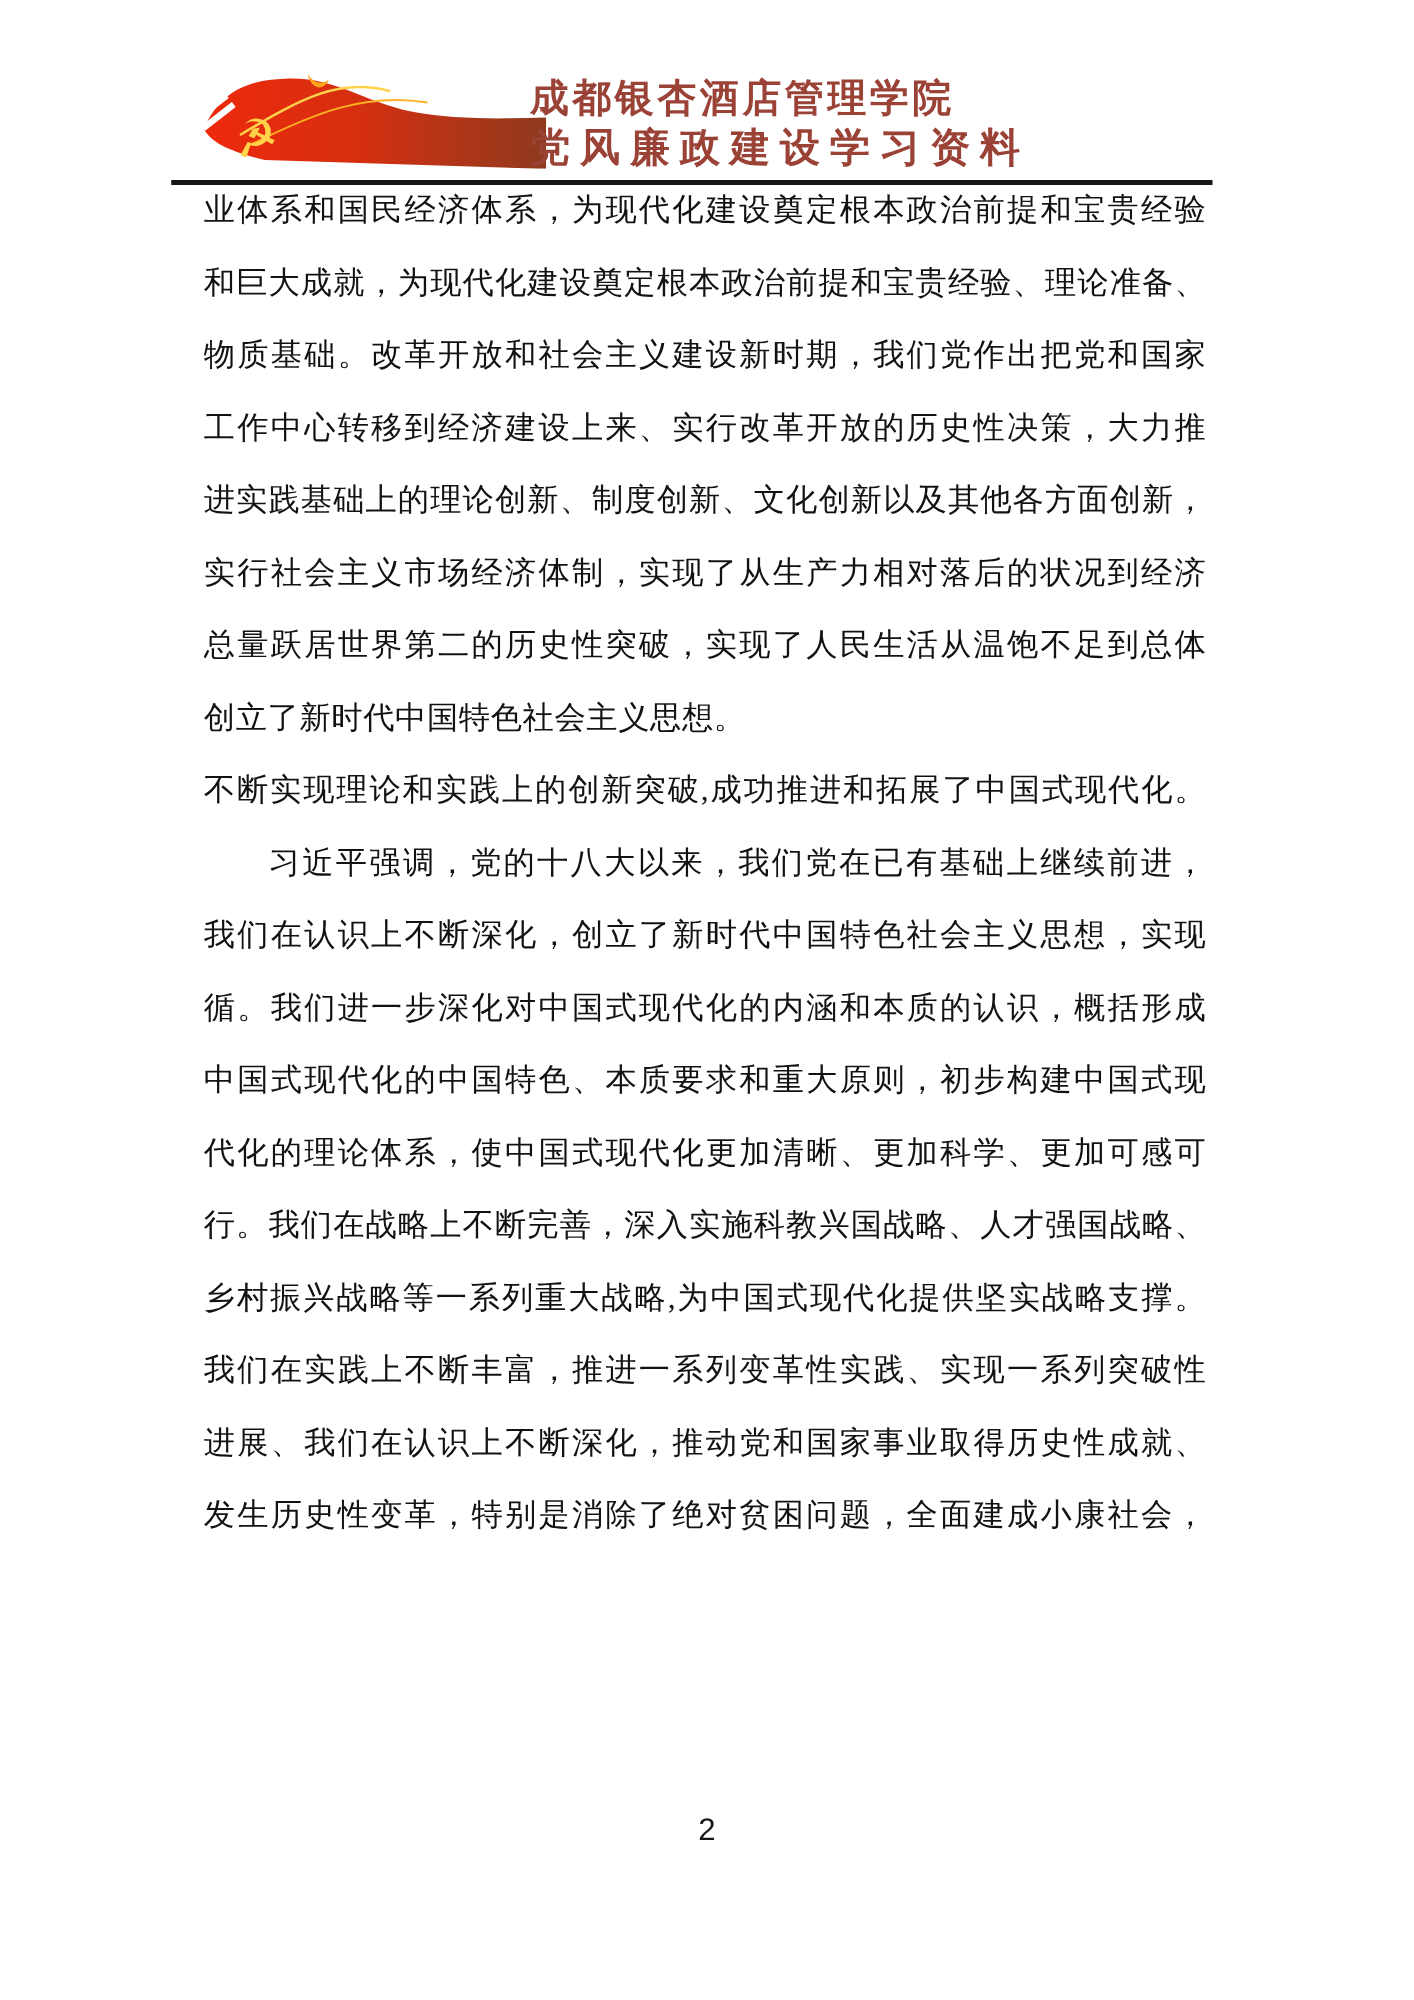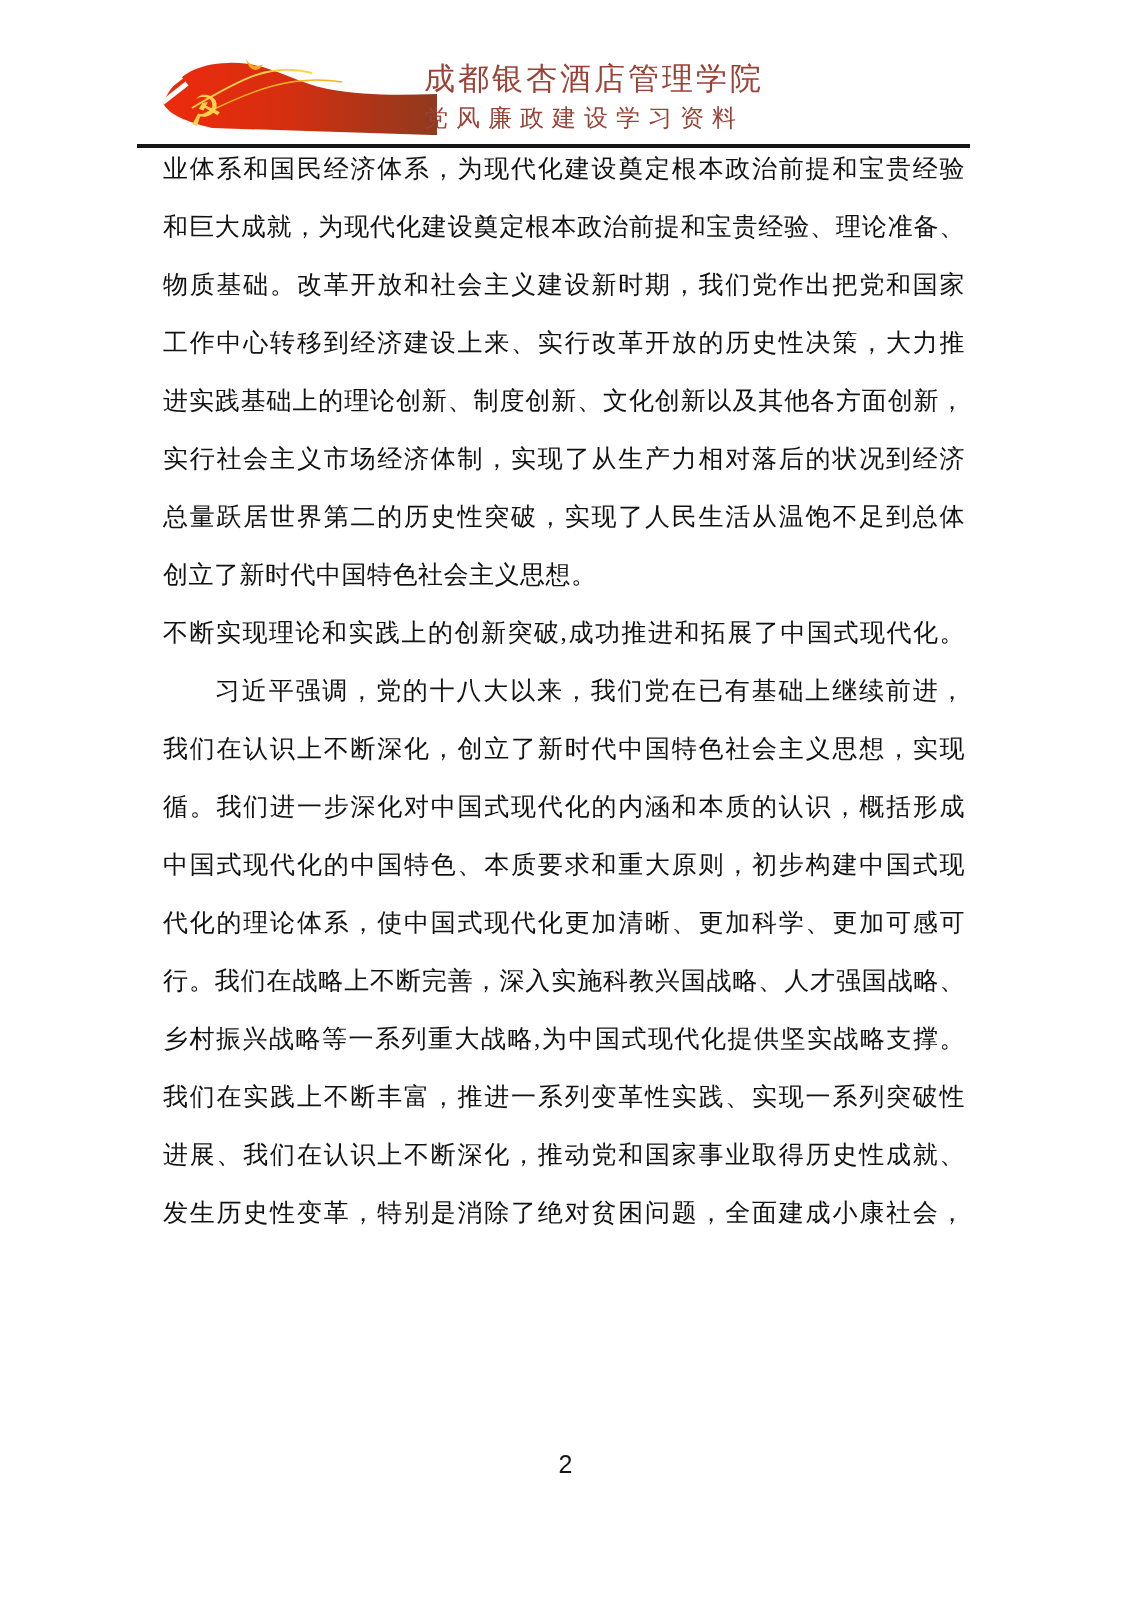--- a/index.html
+++ b/index.html
@@ -4,24 +4,24 @@
 <style>
   html,body { margin:0; padding:0; background:#ffffff; }
   .page {
     position:relative; width:1131px; height:1600px; background:#ffffff;
     overflow:hidden; font-family:"Liberation Serif","DejaVu Serif",serif;
   }
   
   .logo { position:absolute; left:150px; top:58px; width:287px; height:77px; }
   .header-text {
     position:absolute; left:424px; top:60px;
-    color:#9b4237; font-weight:normal; white-space:nowrap;
+    color:#9b4237; font-weight:bold; white-space:nowrap;
   }
   .org-name  { font-size:31px; line-height:38px; letter-spacing:3px; }
-  .doc-title { font-size:24px; line-height:40px; letter-spacing:8px; }
+  .doc-title { font-size:32px; line-height:40px; letter-spacing:8px; }
   .rule {
     position:absolute; left:137px; top:144px; width:833px; height:4px;
     background:#161616;
   }
   
   .body-text {
     position:absolute; left:163px; top:140px; width:802px;
     color:#121212;
   }
   .line {

